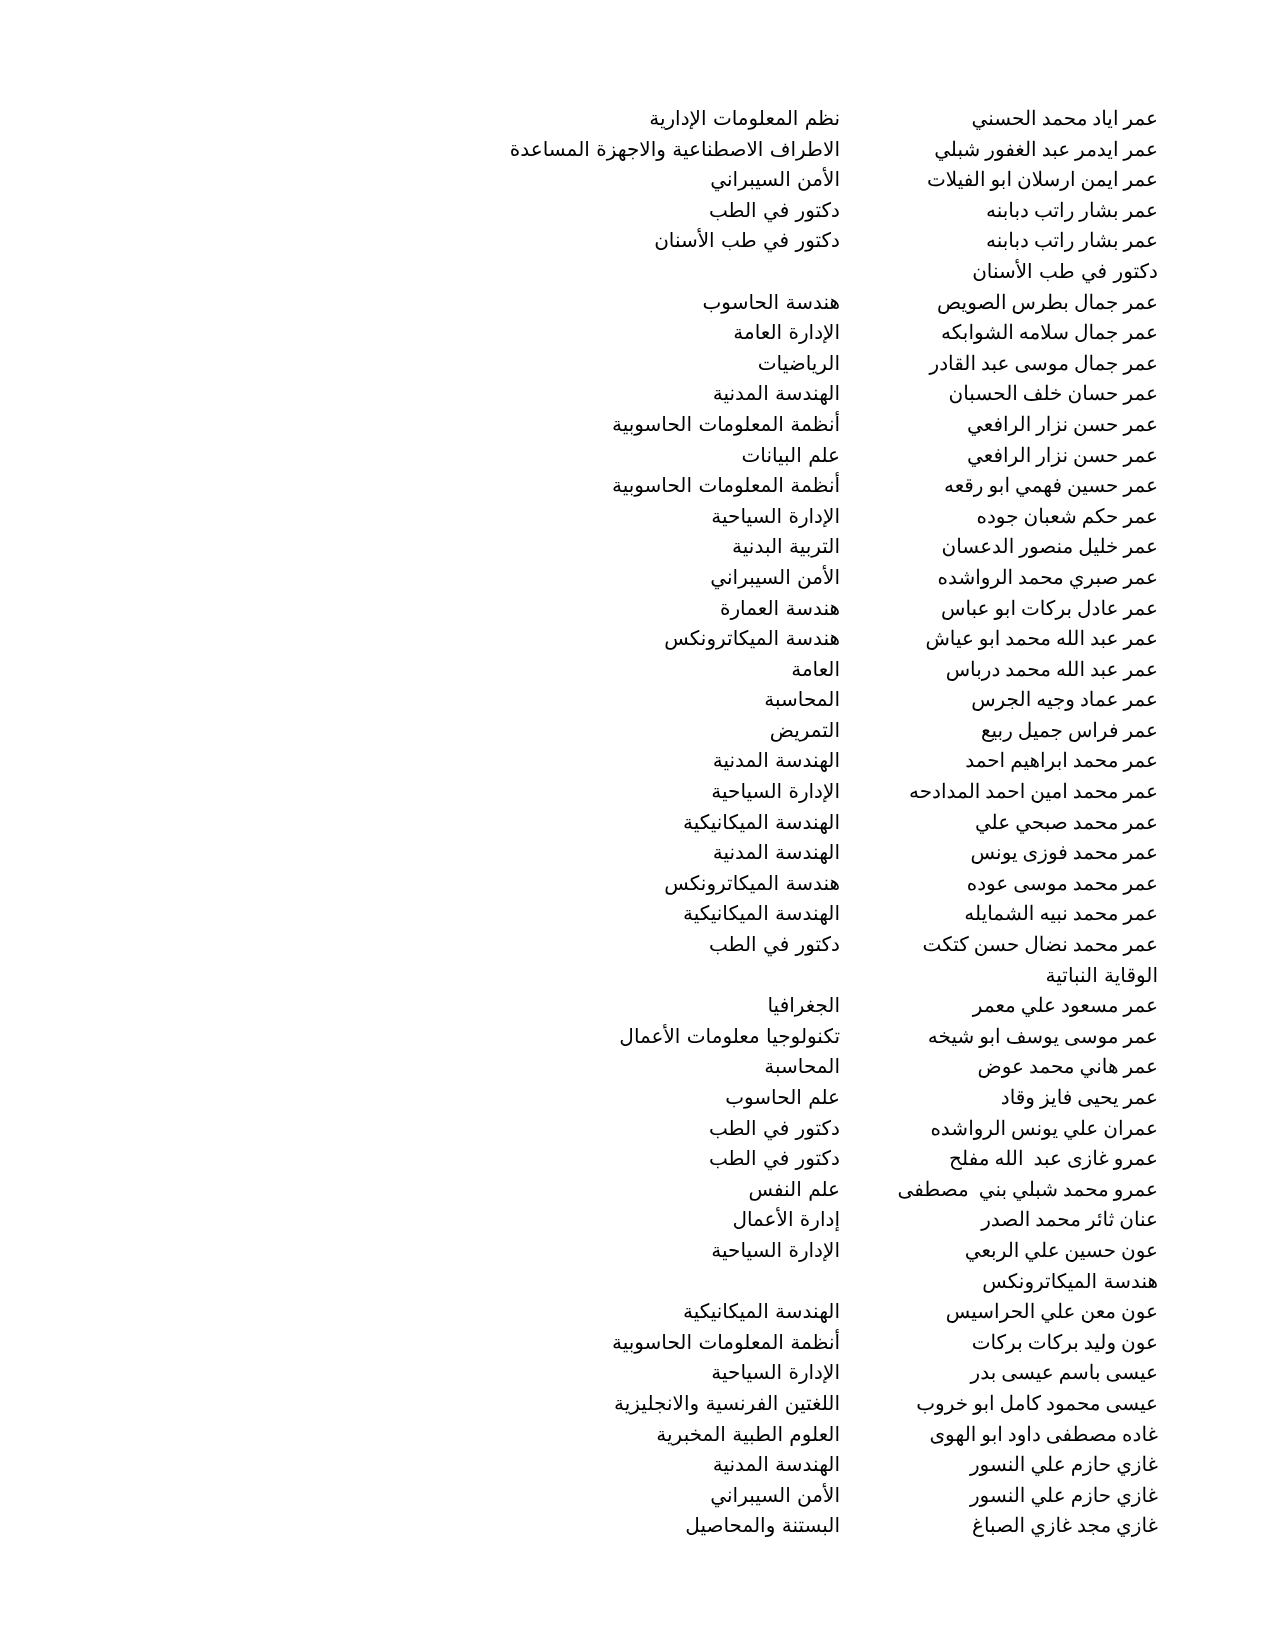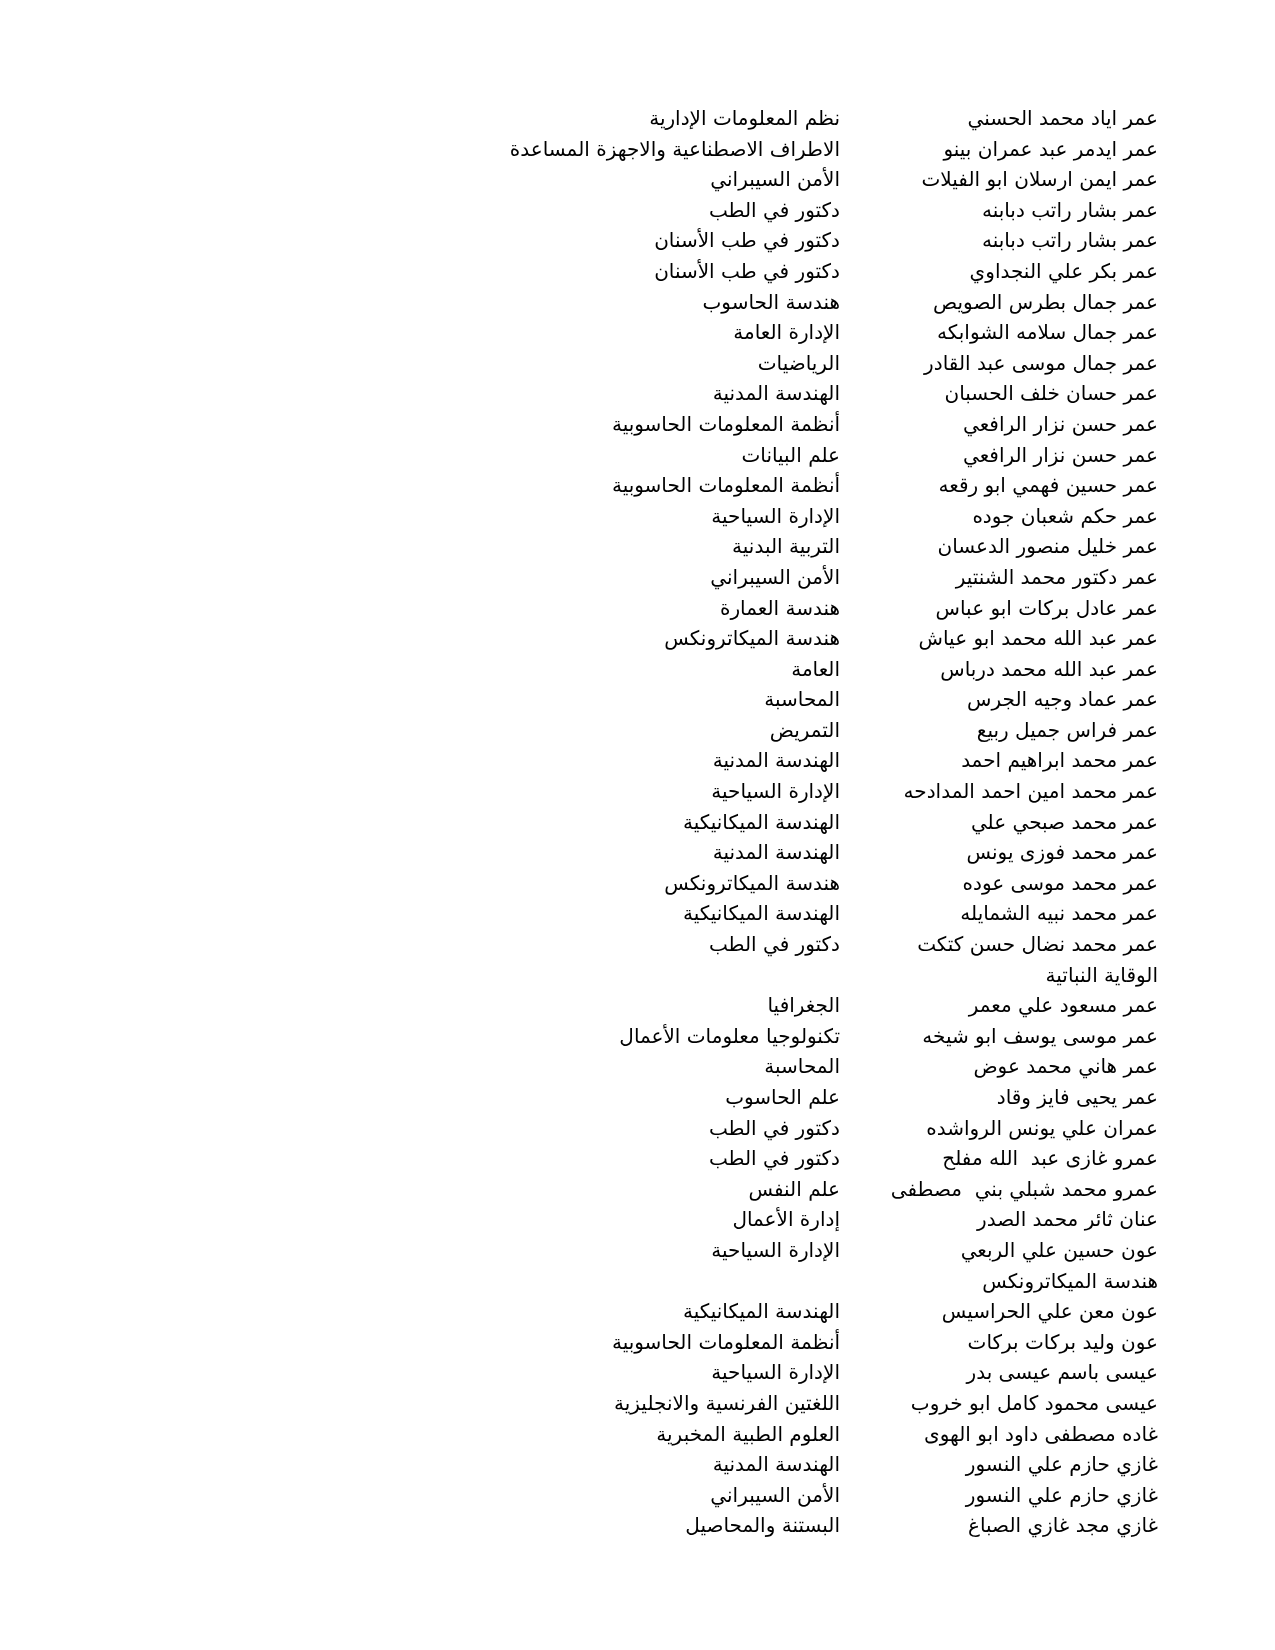--- a/index.html
+++ b/index.html
@@ -32,58 +32,58 @@
     font-size: 20px;
     line-height: 30.6px;
     color: #000000;
     text-align: right;
     white-space: pre;
     overflow: visible;
   }
   .cell.name {
     width: 318px;
     flex: 0 0 318px;
+    font-family: Liberation Serif, serif;
   }
   .cell.major {
     width: 840px;
     flex: 0 0 840px;
   }
 </style>
 </head>
 <body>
 
 <div class="page">
   <div class="list" id="list">
   <div class="row">
     <div class="cell name">عمر اياد محمد الحسني</div>
     <div class="cell major">نظم المعلومات الإدارية</div>
   </div>
 
   <div class="row">
-    <div class="cell name">عمر ايدمر عبد عمران بينو</div>
+    <div class="cell name">عمر ايدمر عبد الغفور شبلي</div>
     <div class="cell major">الاطراف الاصطناعية والاجهزة المساعدة</div>
   </div>
 
   <div class="row">
     <div class="cell name">عمر ايمن ارسلان ابو الفيلات</div>
     <div class="cell major">الأمن السيبراني</div>
   </div>
 
   <div class="row">
     <div class="cell name">عمر بشار راتب دبابنه</div>
     <div class="cell major">دكتور في الطب</div>
   </div>
 
   <div class="row">
     <div class="cell name">عمر بشار راتب دبابنه</div>
     <div class="cell major">دكتور في طب الأسنان</div>
   </div>
 
   <div class="row">
-    <div class="cell name">عمر بكر علي النجداوي</div>
     <div class="cell major">دكتور في طب الأسنان</div>
   </div>
 
   <div class="row">
     <div class="cell name">عمر جمال بطرس الصويص</div>
     <div class="cell major">هندسة الحاسوب</div>
   </div>
 
   <div class="row">
     <div class="cell name">عمر جمال سلامه الشوابكه</div>
@@ -119,21 +119,21 @@
     <div class="cell name">عمر حكم شعبان جوده</div>
     <div class="cell major">الإدارة السياحية</div>
   </div>
 
   <div class="row">
     <div class="cell name">عمر خليل منصور الدعسان</div>
     <div class="cell major">التربية البدنية</div>
   </div>
 
   <div class="row">
-    <div class="cell name">عمر دكتور محمد الشنتير</div>
+    <div class="cell name">عمر صبري محمد الرواشده</div>
     <div class="cell major">الأمن السيبراني</div>
   </div>
 
   <div class="row">
     <div class="cell name">عمر عادل بركات ابو عباس</div>
     <div class="cell major">هندسة العمارة</div>
   </div>
 
   <div class="row">
     <div class="cell name">عمر عبد الله محمد ابو عياش</div>

